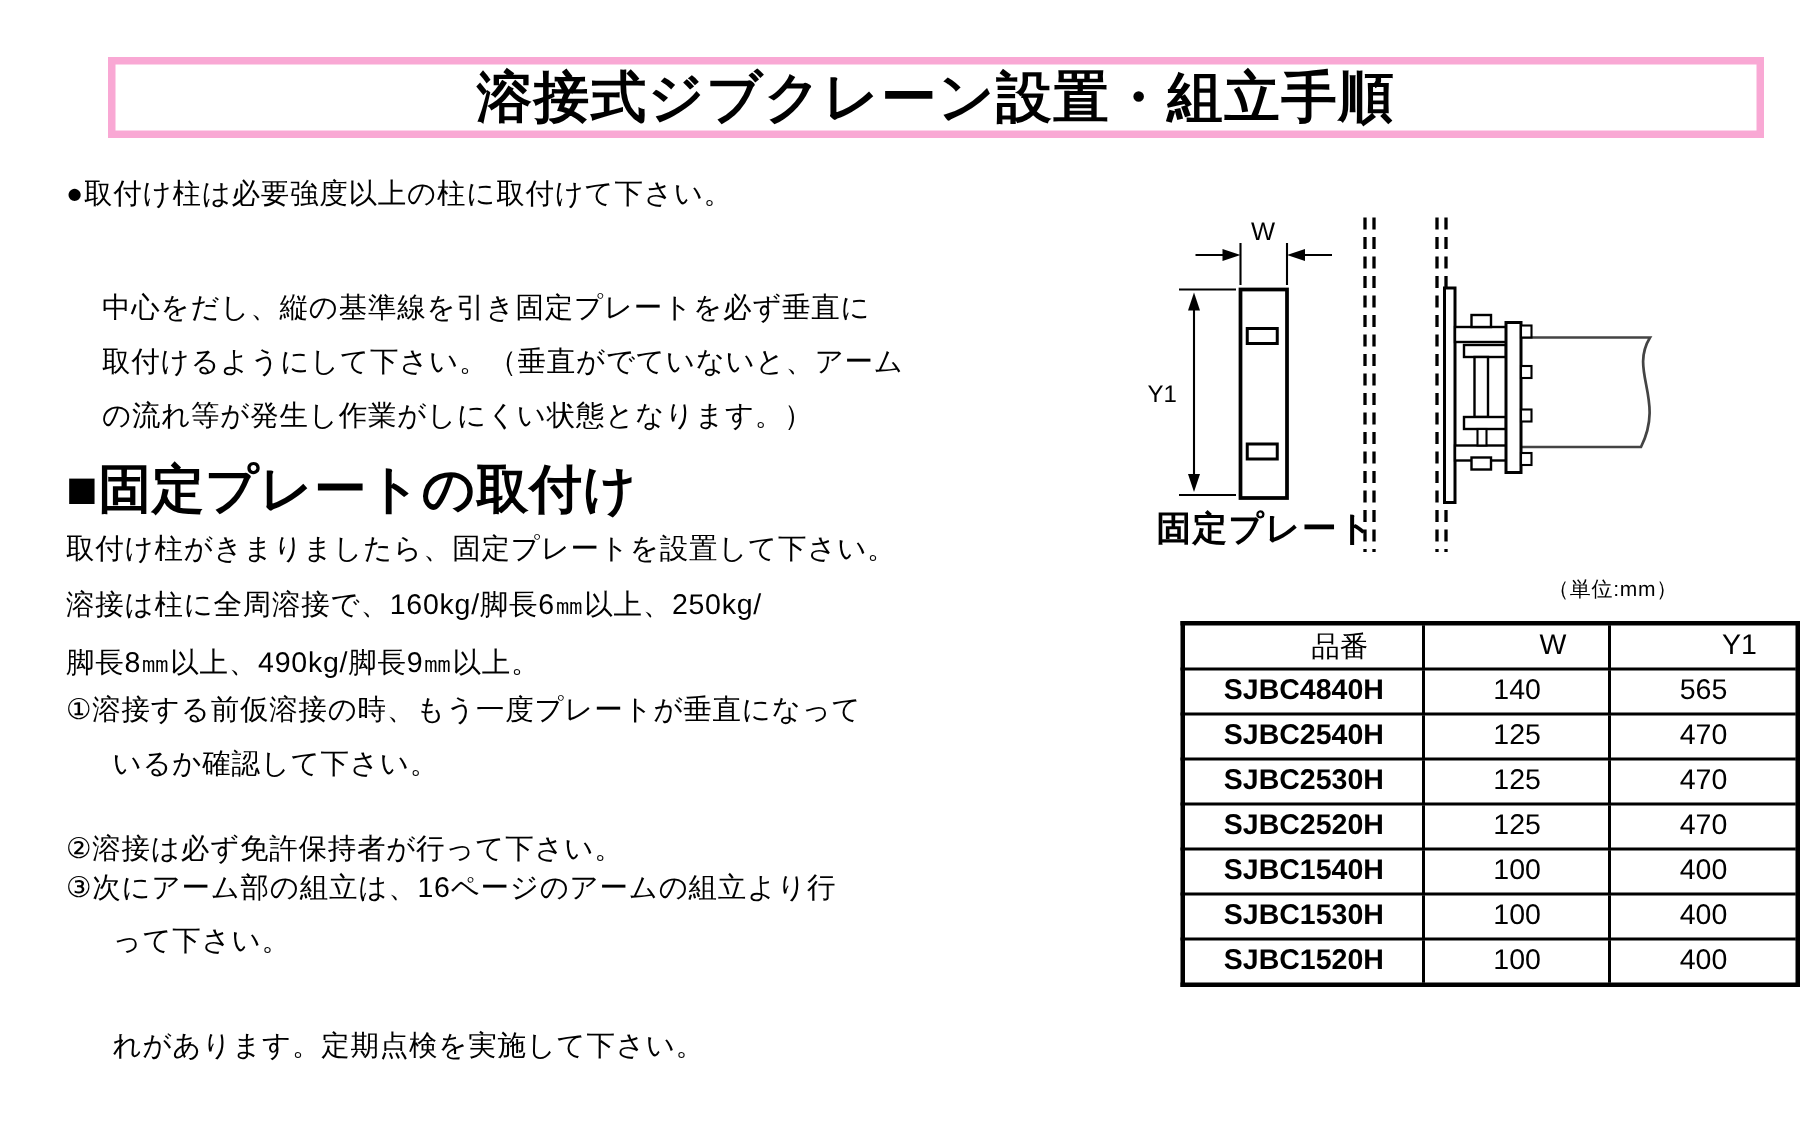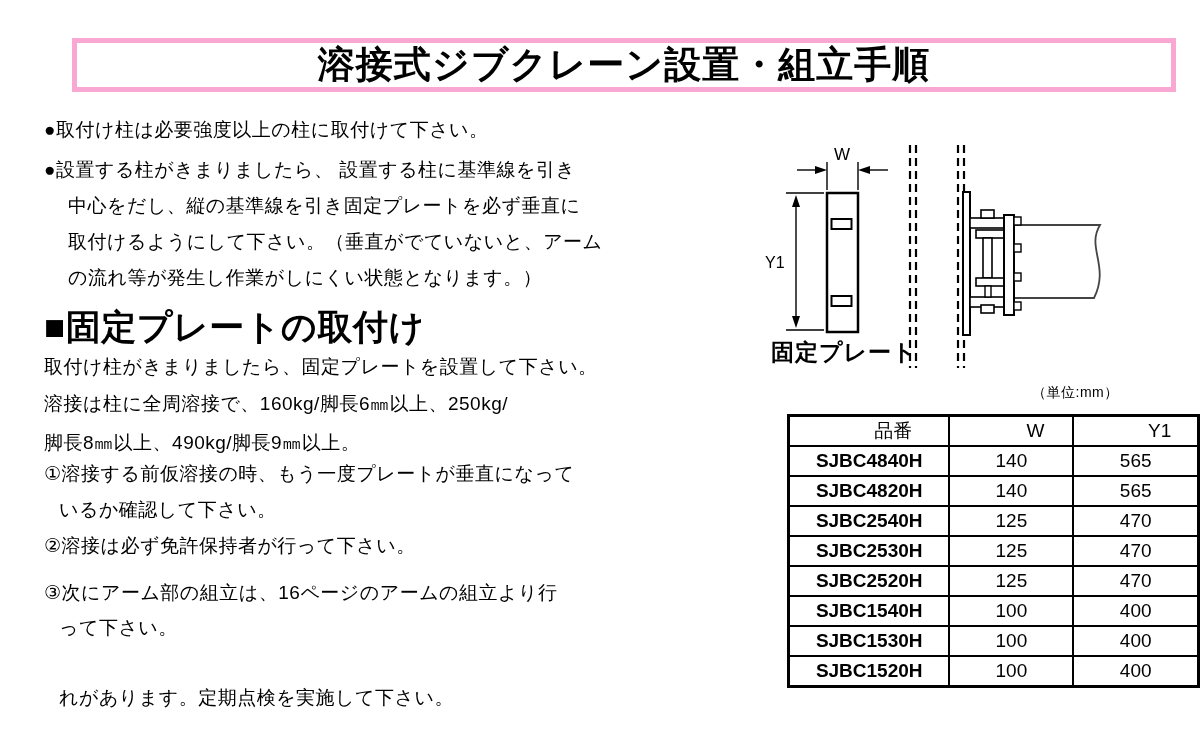--- a/index.html
+++ b/index.html
@@ -12,21 +12,21 @@
     position:absolute;left:46px;top:38px;width:1094px;height:44px;
     border:5px solid #f9a8d4;display:flex;align-items:center;justify-content:center;margin-left:26px;
   }
   .title-box span{font-size:37px;font-weight:bold;letter-spacing:1px;}
   .textcol{position:absolute;left:0;top:0;width:770px;height:756px;}
   .ln{
     position:absolute;left:44px;white-space:nowrap;
     font-size:19px;letter-spacing:0.5px;line-height:30px;
   }
   .ind1{left:68px;}
-  .ind2{left:59px;}
+  .ind2{left:75px;}
   .sec-heading{font-size:35px;font-weight:bold;letter-spacing:0.5px;}
   .unit-note{position:absolute;left:1032px;top:384px;font-size:14px;letter-spacing:0.5px;}
   .spec-table{
     position:absolute;left:787px;top:414px;border-collapse:collapse;table-layout:fixed;
     font-size:19px;
   }
   .spec-table{border:3px solid #000;}
   .spec-table th,.spec-table td{
     border:2px solid #000;text-align:center;vertical-align:middle;
     height:28px;padding:0;
@@ -42,34 +42,33 @@
 <body>
 
 <div class="page">
 
   <div class="title-box">
     <span>溶接式ジブクレーン設置・組立手順</span>
   </div>
 
   <div class="textcol">
     <div class="ln" style="top:115px">●取付け柱は必要強度以上の柱に取付けて下さい。</div>
-    <div class="ln" style="top:155px">●設置する柱がきまりましたら、 設置する柱に基準線を引き</div>
     <div class="ln ind1" style="top:191px">中心をだし、縦の基準線を引き固定プレートを必ず垂直に</div>
     <div class="ln ind1" style="top:227px">取付けるようにして下さい。（垂直がでていないと、アーム</div>
     <div class="ln ind1" style="top:263px">の流れ等が発生し作業がしにくい状態となります。）</div>
 
     <div class="ln sec-heading" style="top:312px">■固定プレートの取付け</div>
 
     <div class="ln" style="top:352px">取付け柱がきまりましたら、固定プレートを設置して下さい。</div>
     <div class="ln" style="top:389px">溶接は柱に全周溶接で、160kg/脚長6㎜以上、250kg/</div>
     <div class="ln" style="top:428px">脚長8㎜以上、490kg/脚長9㎜以上。</div>
 
     <div class="ln" style="top:459px">①溶接する前仮溶接の時、もう一度プレートが垂直になって</div>
     <div class="ln ind2" style="top:495px">いるか確認して下さい。</div>
-    <div class="ln" style="top:531px">②溶接は必ず免許保持者が行って下さい。</div>
+    <div class="ln" style="top:552px">②溶接は必ず免許保持者が行って下さい。</div>
     <div class="ln" style="top:578px">③次にアーム部の組立は、16ページのアームの組立より行</div>
     <div class="ln ind2" style="top:613px">って下さい。</div>
     <div class="ln ind2" style="top:683px">れがあります。定期点検を実施して下さい。</div>
   </div>
 
   <svg class="diagram-svg" width="412" height="252" viewBox="760 128 412 252" xmlns="http://www.w3.org/2000/svg">
 
     <g>
       <rect x="827" y="193" width="31" height="139" fill="#fff" stroke="#000" stroke-width="2.5"></rect>
       <rect x="831.5" y="219" width="20" height="10" fill="#fff" stroke="#000" stroke-width="2"></rect>
@@ -141,25 +140,20 @@
         <th class="col-y1">Y1</th>
       </tr>
     </thead>
     <tbody>
       <tr>
         <td class="cell-part">SJBC4840H</td>
         <td>140</td>
         <td>565</td>
       </tr>
       <tr>
-        <td class="cell-part">SJBC4820H</td>
-        <td>140</td>
-        <td>565</td>
-      </tr>
-      <tr>
         <td class="cell-part">SJBC2540H</td>
         <td>125</td>
         <td>470</td>
       </tr>
       <tr>
         <td class="cell-part">SJBC2530H</td>
         <td>125</td>
         <td>470</td>
       </tr>
       <tr>

